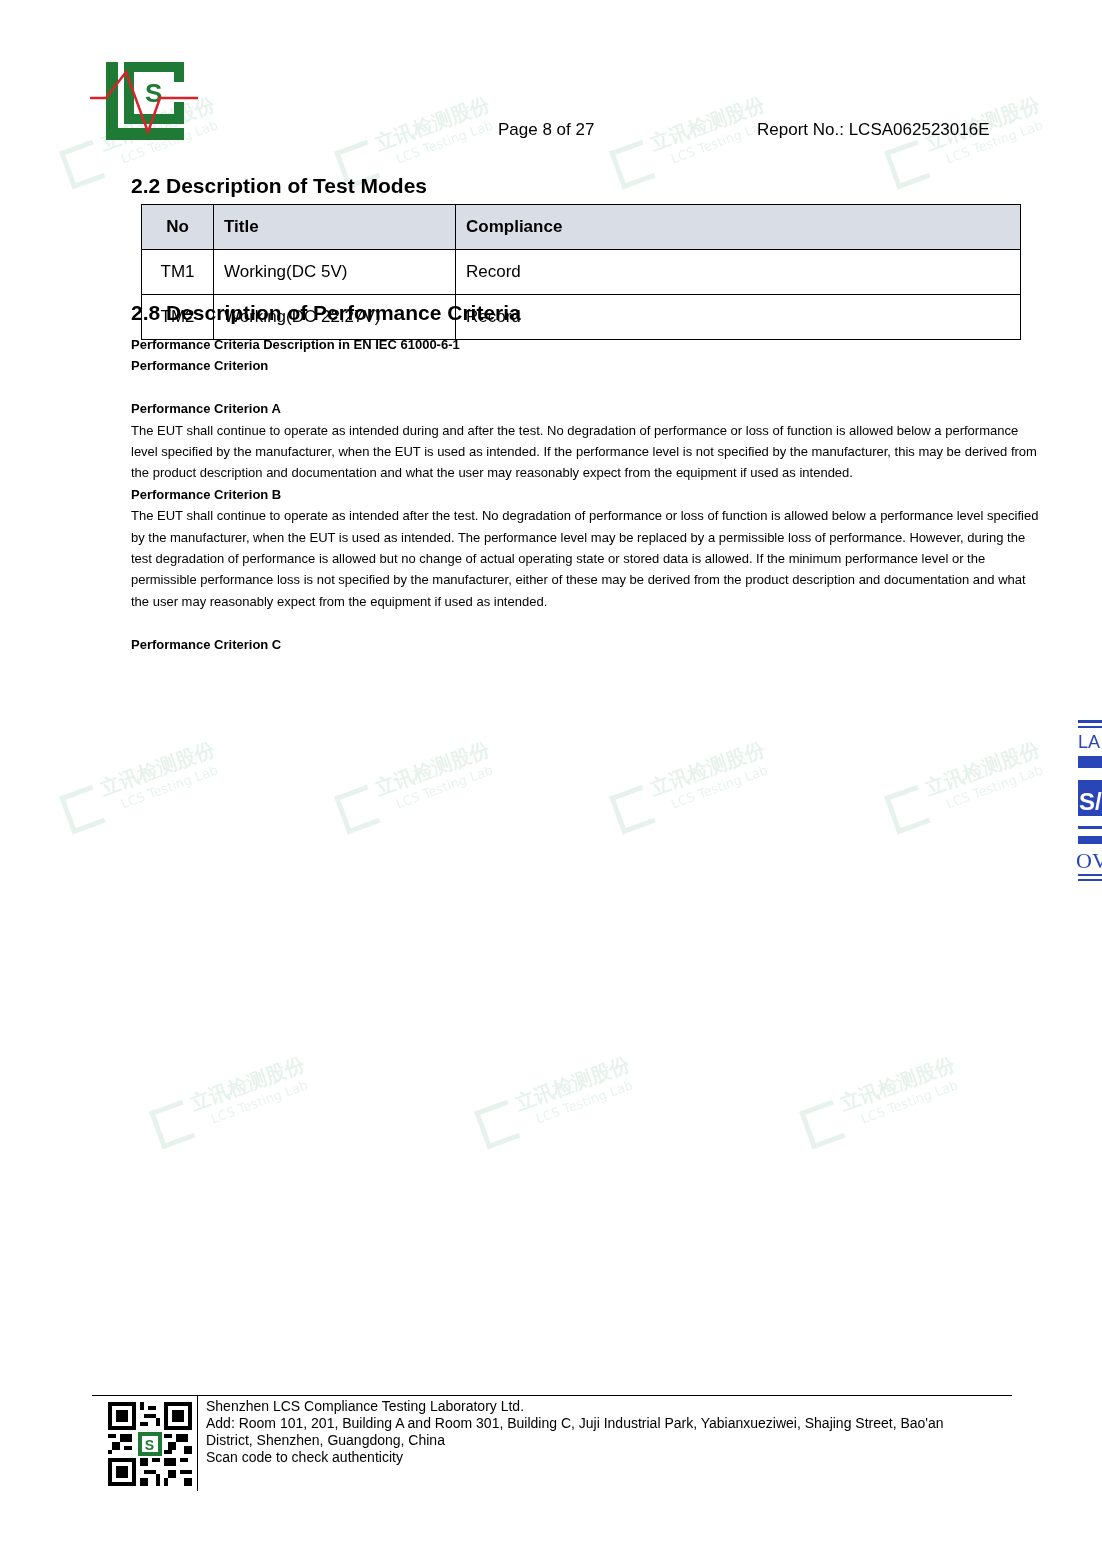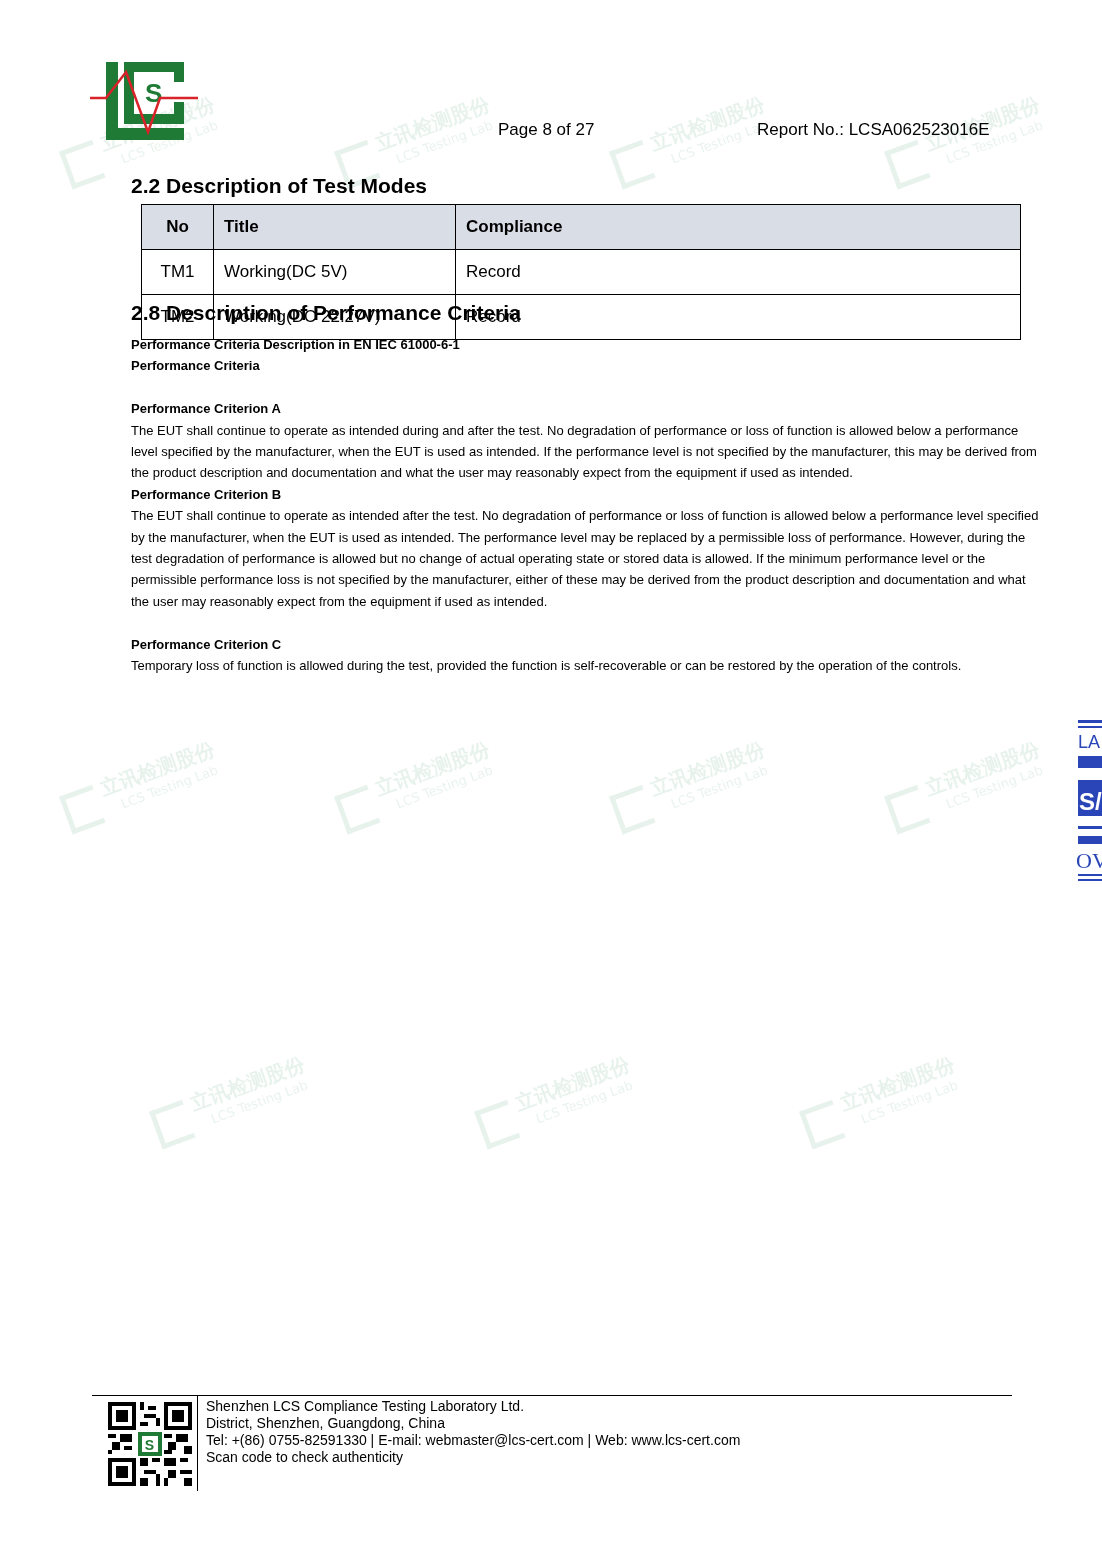--- a/index.html
+++ b/index.html
@@ -126,29 +126,28 @@
     <td class="c">TM2</td>
     <td>Working(DC 22.27V)</td>
     <td>Record</td>
   </tr>
 </tbody>
   </table>
 
 <h2 style="left:131px;top:301px;">2.8 Description of Performance Criteria</h2>
 <div class="body" style="top:334px;">
   <p class="bold">Performance Criteria Description in EN IEC 61000-6-1</p>
-  <p class="bold">Performance Criteria</p>
+  <p class="bold">Performance Criterion</p>
   <p>&nbsp;</p>
   <p class="bold">Performance Criterion A</p>
   <p>The EUT shall continue to operate as intended during and after the test. No degradation of performance or loss of function is allowed below a performance level specified by the manufacturer, when the EUT is used as intended. If the performance level is not specified by the manufacturer, this may be derived from the product description and documentation and what the user may reasonably expect from the equipment if used as intended.</p>
   <p class="bold">Performance Criterion B</p>
   <p>The EUT shall continue to operate as intended after the test. No degradation of performance or loss of function is allowed below a performance level specified by the manufacturer, when the EUT is used as intended. The performance level may be replaced by a permissible loss of performance. However, during the test degradation of performance is allowed but no change of actual operating state or stored data is allowed. If the minimum performance level or the permissible performance loss is not specified by the manufacturer, either of these may be derived from the product description and documentation and what the user may reasonably expect from the equipment if used as intended.</p>
   <p>&nbsp;</p>
   <p class="bold">Performance Criterion C</p>
-  <p>Temporary loss of function is allowed during the test, provided the function is self-recoverable or can be restored by the operation of the controls.</p>
 </div>
 
 <div class="stamp">
   <svg width="26" height="165" viewBox="0 0 26 165">
     <rect x="2" y="2" width="26" height="3" fill="#2a45b8"></rect>
     <rect x="2" y="8" width="26" height="2" fill="#2a45b8"></rect>
     <text x="2" y="30" font-family="Liberation Sans, sans-serif" font-size="18" fill="#2a45b8">LA</text>
     <rect x="2" y="38" width="26" height="12" fill="#2a45b8"></rect>
     <rect x="2" y="62" width="26" height="36" fill="#2a45b8"></rect>
     <text x="3" y="92" font-family="Liberation Sans, sans-serif" font-weight="bold" font-size="24" fill="#ffffff">S/</text>
@@ -202,16 +201,16 @@
       <rect x="19" y="19" width="2" height="2"></rect>
         <rect x="14" y="19" width="1" height="2"></rect>
     </g>
     <rect x="7.5" y="7.5" width="6" height="6" fill="#fff"></rect>
     <rect x="8" y="8" width="5" height="5" fill="none" stroke="#1e7a34" stroke-width="0.8"></rect>
     <text x="9.2" y="12" font-family="Liberation Sans, sans-serif" font-size="3.5" font-weight="bold" fill="#1e7a34">S</text>
   </svg>
 </div>
 <div class="footer-text">
   <div>Shenzhen LCS Compliance Testing Laboratory Ltd.</div>
+  <div>Add: Room 101, 201, Building A and Room 301, Building C, Juji Industrial Park, Yabianxueziwei, Shajing Street, Bao'an</div>
   <div>District, Shenzhen, Guangdong, China</div>
-  <div>Tel: +(86) 0755-82591330 | E-mail: webmaster@lcs-cert.com | Web: www.lcs-cert.com</div>
   <div>Scan code to check authenticity</div>
 </div>
 
 </body></html>

